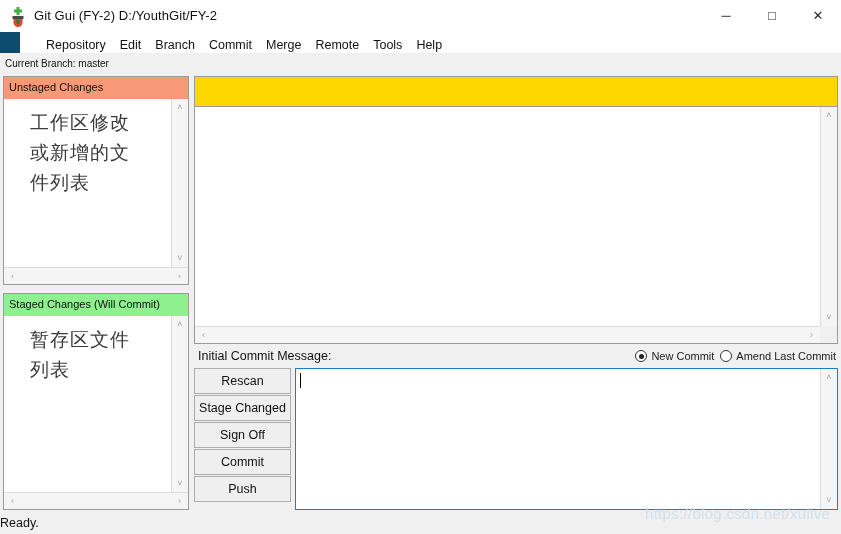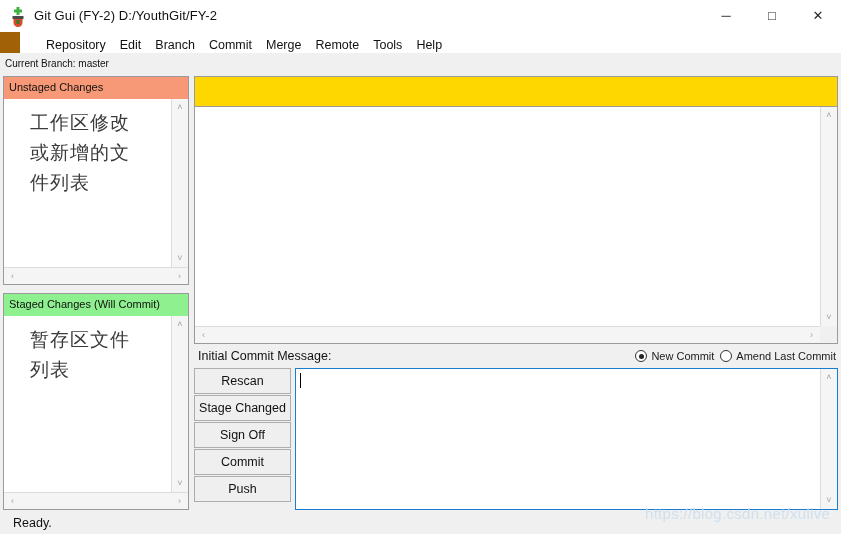--- a/index.html
+++ b/index.html
@@ -13,21 +13,21 @@
     font-family: "Liberation Sans", sans-serif;
     font-size: 12.5px;
     color: #1a1a1a;
     overflow: hidden;
     position: relative;
   }
   #app {
     width: 841px;
     height: 534px;
     position: relative;
-    background: #a16207;
+    background: #0c4a6e;
     display: flex;
     flex-direction: column;
   }
 
   
   .titlebar {
     height: 31px;
     background: #ffffff;
     display: flex;
     align-items: center;
@@ -338,21 +338,21 @@
     background: #000;
     vertical-align: middle;
   }
 
   
   .statusbar {
     height: 22px;
     background: #f0f0f0;
     display: flex;
     align-items: center;
-    padding-left: 13px;
+    padding-left: 0;
     font-size: 12.5px;
     color: #111;
     flex: 0 0 auto;
   }
 
   
   .watermark {
     position: absolute;
     left: 645px;
     top: 505px;

